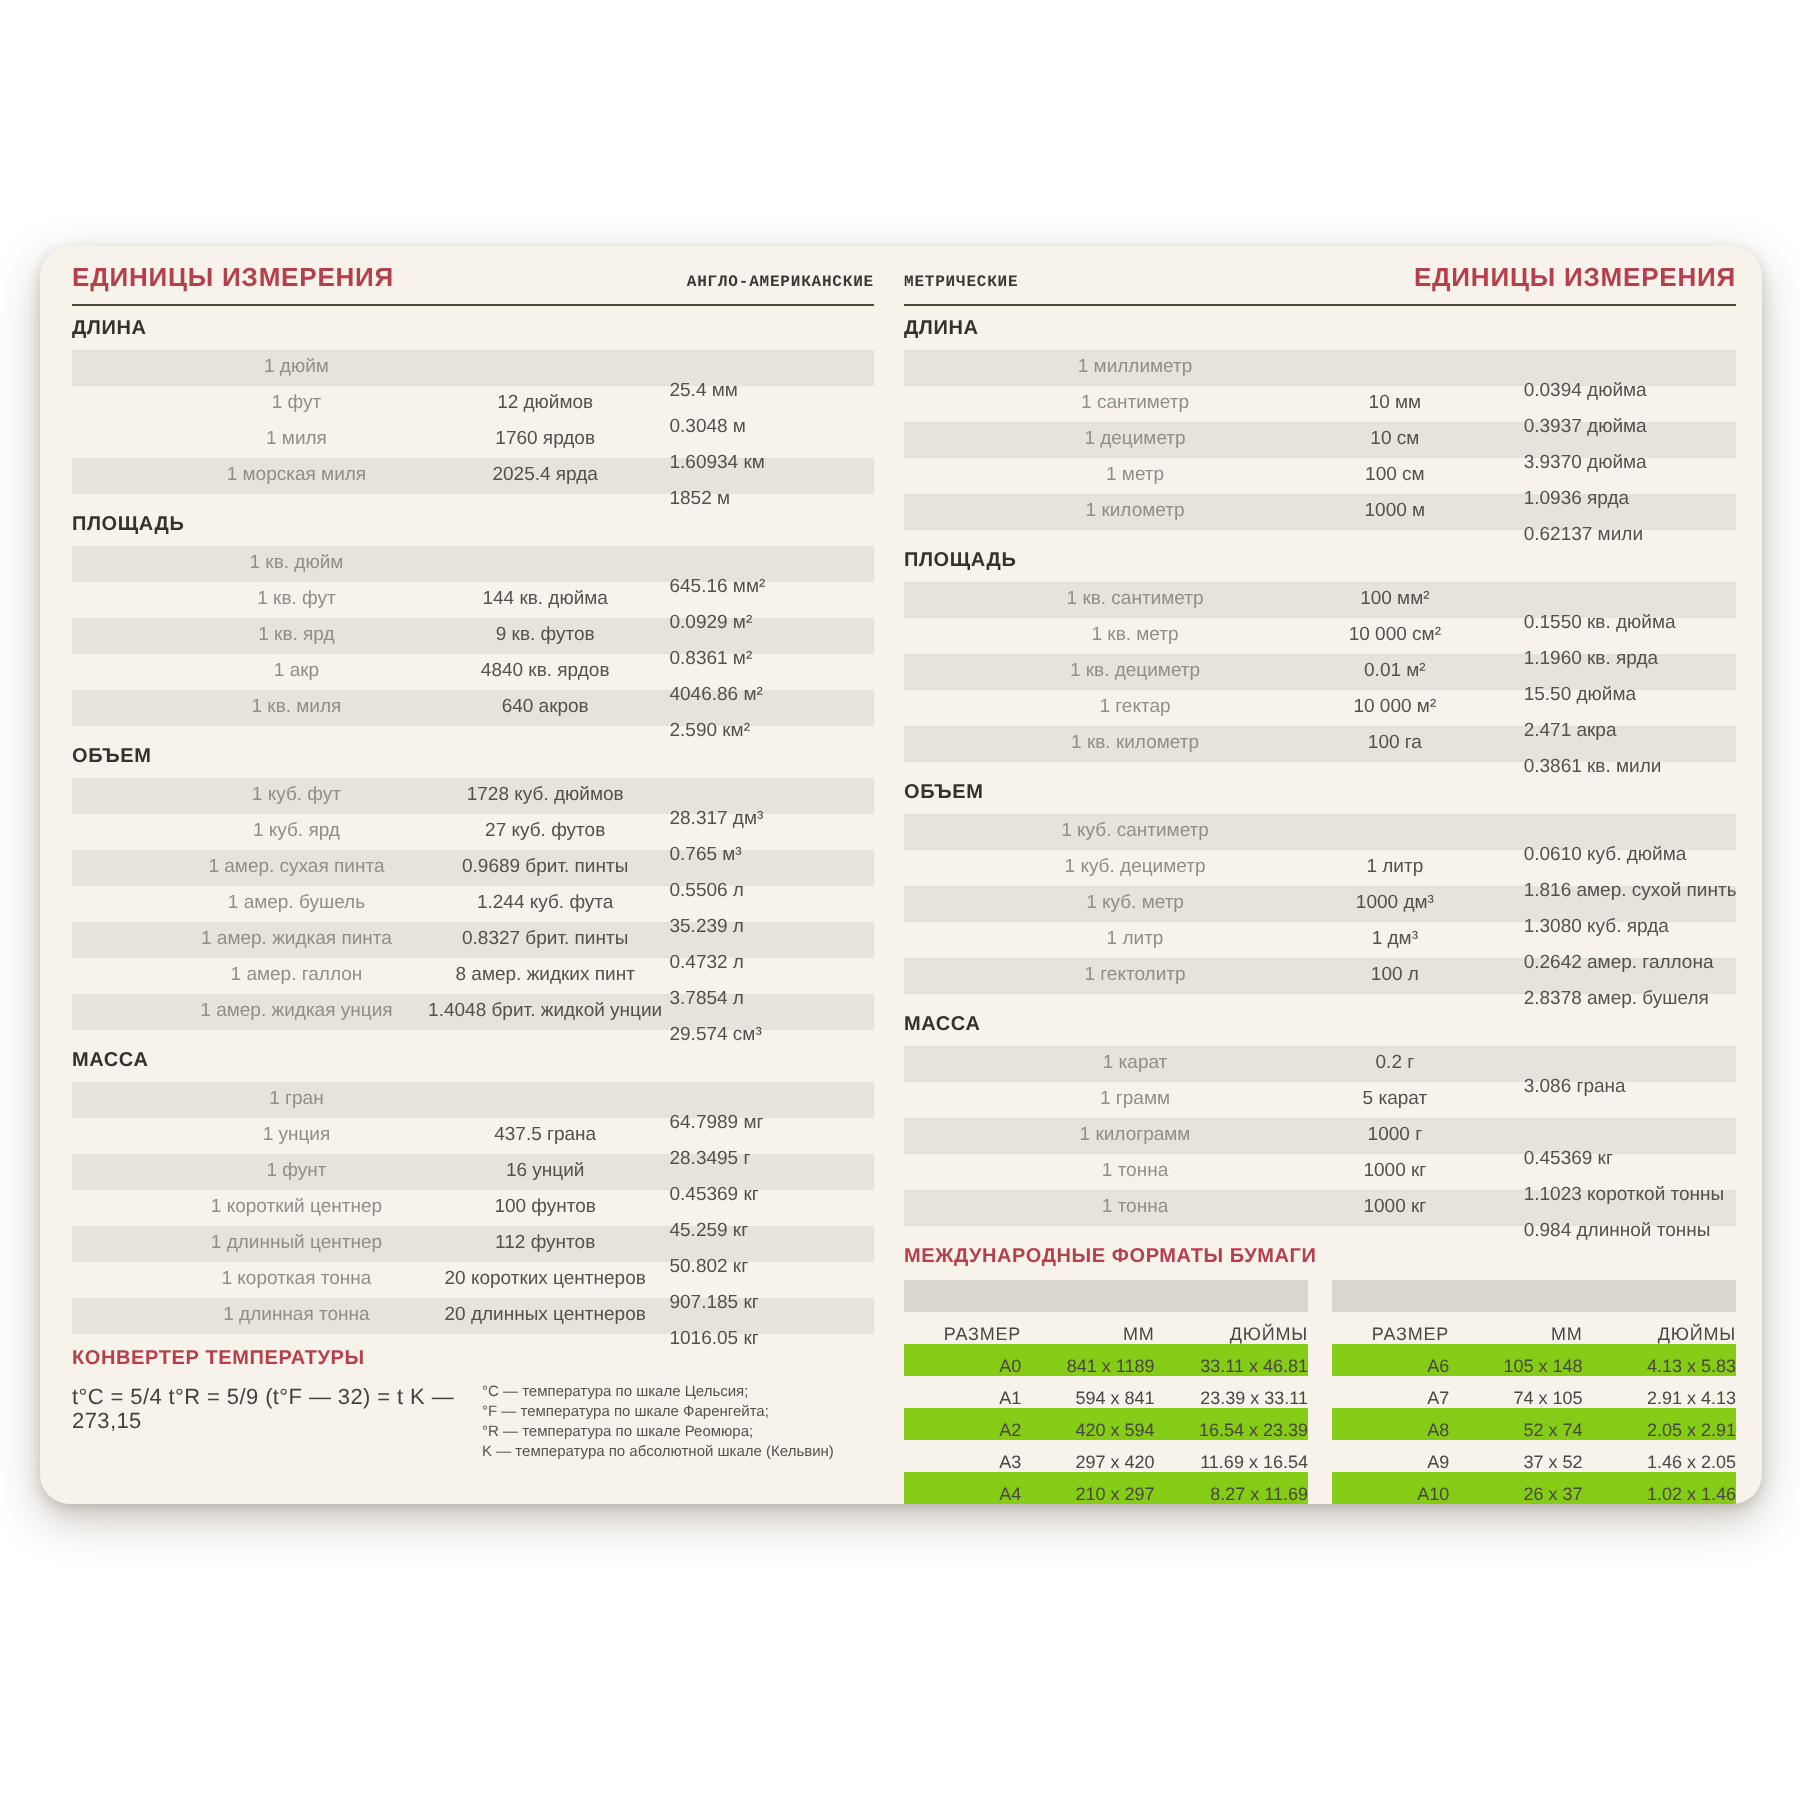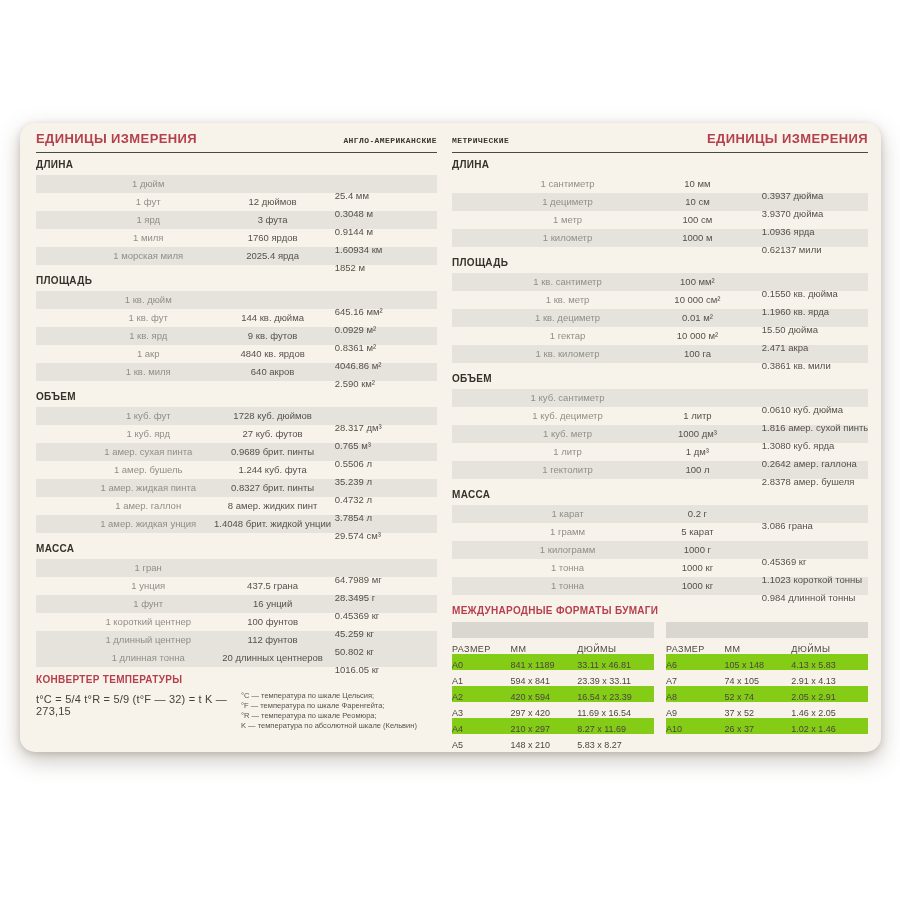--- a/index.html
+++ b/index.html
@@ -54,21 +54,21 @@
   .note-line{
     color:#56514b;font-size:7.5px;line-height:10px;white-space:nowrap;
   }
   
   .paper-section{margin-top:10px;}
   .paper-tables{display:flex;gap:12px;margin-top:4px;}
   .paper-table{width:202px;}
   .paper-row{display:flex;height:16px;align-items:center;font-size:9px;white-space:nowrap;}
   .paper-row.head{background:#dad7d0;color:#4b463f;letter-spacing:.4px;}
   .paper-row.stripe{background:#84cc16;}
-  .pcell{text-align:left;color:#4b463f;margin-top:39px;}
+  .pcell{text-align:right;color:#4b463f;margin-top:39px;}
   .p0{width:29%;}
   .p1{width:33%;}
   .p2{width:38%;}
 </style>
 </head>
 <body>
 
 <div class="card">
 
   <div class="col col-left">
@@ -82,25 +82,20 @@
           <div class="unit-row stripe">
             <span class="cell c0">1 дюйм</span>
             <span class="cell c1"></span>
             <span class="cell c2">25.4 мм</span>
           </div>
           <div class="unit-row">
             <span class="cell c0">1 фут</span>
             <span class="cell c1">12 дюймов</span>
             <span class="cell c2">0.3048 м</span>
           </div>
-          <div class="unit-row stripe">
-            <span class="cell c0">1 ярд</span>
-            <span class="cell c1">3 фута</span>
-            <span class="cell c2">0.9144 м</span>
-          </div>
           <div class="unit-row">
             <span class="cell c0">1 миля</span>
             <span class="cell c1">1760 ярдов</span>
             <span class="cell c2">1.60934 км</span>
           </div>
           <div class="unit-row stripe">
             <span class="cell c0">1 морская миля</span>
             <span class="cell c1">2025.4 ярда</span>
             <span class="cell c2">1852 м</span>
           </div>
@@ -190,20 +185,25 @@
           </div>
           <div class="unit-row">
             <span class="cell c0">1 короткий центнер</span>
             <span class="cell c1">100 фунтов</span>
             <span class="cell c2">45.259 кг</span>
           </div>
           <div class="unit-row stripe">
             <span class="cell c0">1 длинный центнер</span>
             <span class="cell c1">112 фунтов</span>
             <span class="cell c2">50.802 кг</span>
+          </div>
+          <div class="unit-row">
+            <span class="cell c0">1 короткая тонна</span>
+            <span class="cell c1">20 коротких центнеров</span>
+            <span class="cell c2">907.185 кг</span>
           </div>
           <div class="unit-row stripe">
             <span class="cell c0">1 длинная тонна</span>
             <span class="cell c1">20 длинных центнеров</span>
             <span class="cell c2">1016.05 кг</span>
           </div>
         </div>
       </div>
     <div class="temp-section">
       <div class="sec-heading red">КОНВЕРТЕР ТЕМПЕРАТУРЫ</div>
@@ -220,20 +220,25 @@
   </div>
 
   <div class="col col-right">
     <div class="col-header">
       <span class="page-subtitle">МЕТРИЧЕСКИЕ</span>
       <span class="page-title">ЕДИНИЦЫ ИЗМЕРЕНИЯ</span>
     </div>
     <div id="right-sections">
         <div class="unit-section first">
           <div class="sec-heading">ДЛИНА</div>
+          <div class="unit-row stripe">
+            <span class="cell c0">1 миллиметр</span>
+            <span class="cell c1"></span>
+            <span class="cell c2">0.0394 дюйма</span>
+          </div>
           <div class="unit-row">
             <span class="cell c0">1 сантиметр</span>
             <span class="cell c1">10 мм</span>
             <span class="cell c2">0.3937 дюйма</span>
           </div>
           <div class="unit-row stripe">
             <span class="cell c0">1 дециметр</span>
             <span class="cell c1">10 см</span>
             <span class="cell c2">3.9370 дюйма</span>
           </div>

